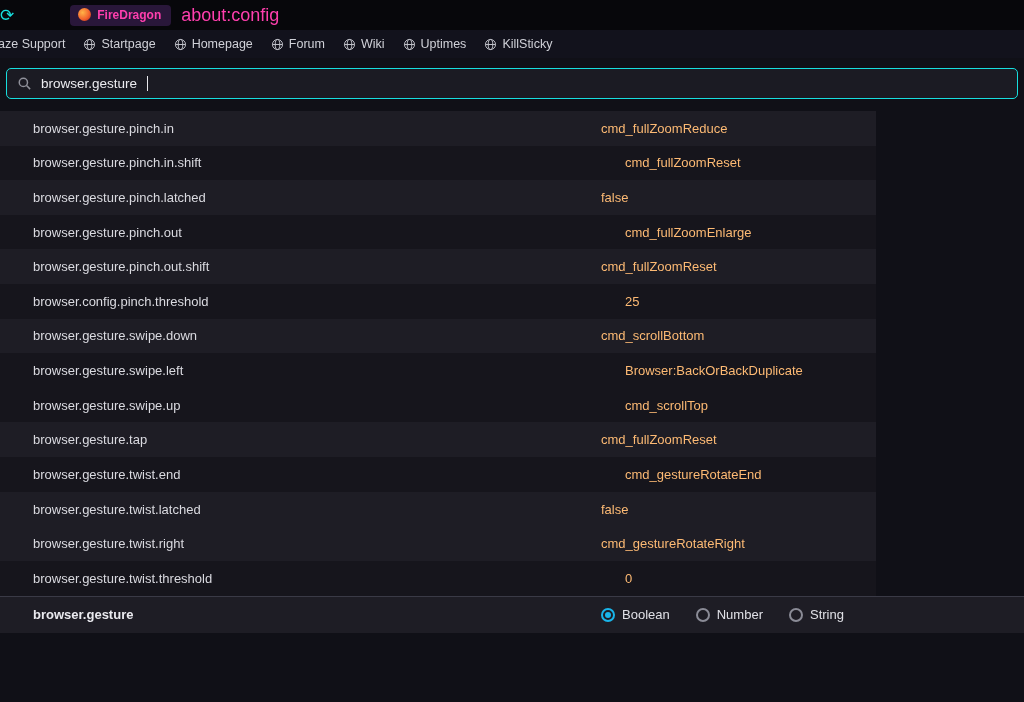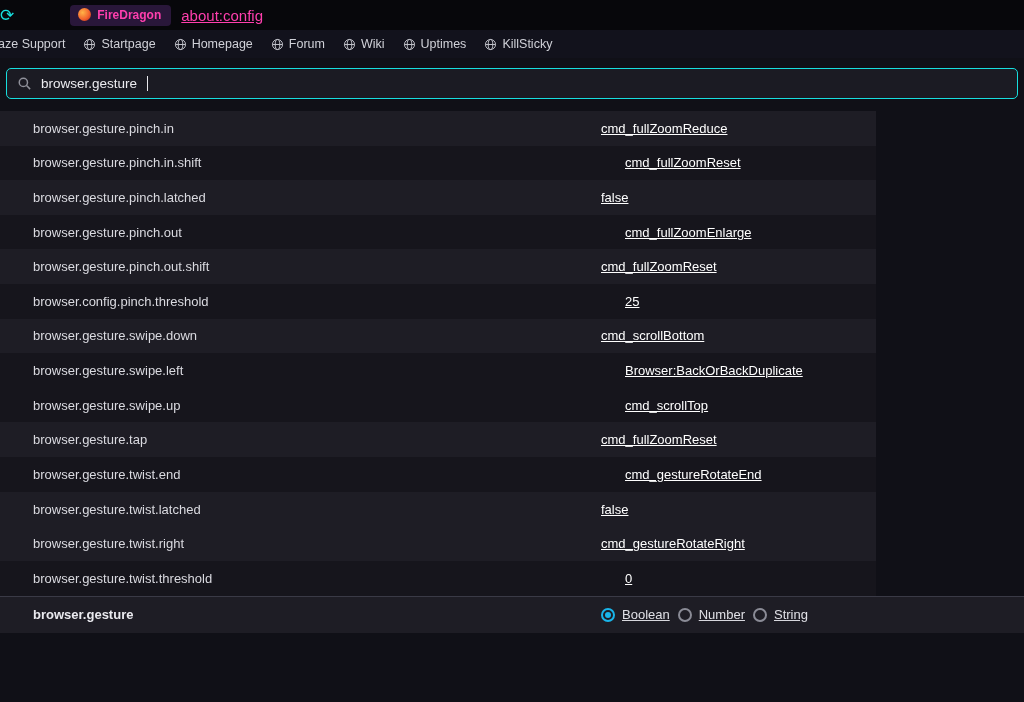--- a/index.html
+++ b/index.html
@@ -50,23 +50,22 @@
     font-size:12px;
     font-weight:600;
   }
   .dragon{
     width:13px;height:13px;border-radius:50%;
     background:radial-gradient(circle at 35% 35%, #ffb347 0%, #f4652e 55%, #b42318 100%);
     flex:none;
   }
   .address{
     color:var(--pink);
-    font-size:15px;
+    font-size:18px;
     cursor:text;
-    text-decoration:underline;
   }
 
   
   .bookmarks-bar{
     height:28px;
     background:#12121c;
     display:flex;
     align-items:center;
     overflow:hidden;
   }
@@ -110,34 +109,34 @@
     display:grid;
     grid-template-columns:601px 1fr;
     align-items:center;
     height:34.62px;
     font-size:13px;
     cursor:default;
   }
   .pref-row.odd{background:var(--row-odd);}
   .pref-row.even{background:var(--row-even);gap:24px;}
   .pref-name{padding-left:33px;color:#dadae0;white-space:nowrap;}
-  .pref-value{color:#ffffff;white-space:nowrap;text-decoration:underline;}
+  .pref-value{color:#fdba74;white-space:nowrap;}
 
   
   .add-row{
     border-top:1px solid #3a3a46;
     background:var(--row-odd);
     height:37px;
     display:grid;
     grid-template-columns:601px 1fr;
     align-items:center;
     font-size:13px;
   }
   .add-name{padding-left:33px;font-weight:700;color:#eaeaef;}
-  .radio-group{display:flex;align-items:center;gap:8px;text-decoration:underline;}
+  .radio-group{display:flex;align-items:center;gap:26px;}
   .radio-opt{display:inline-flex;align-items:center;gap:7px;cursor:pointer;}
   .radio{
     width:14px;height:14px;border-radius:50%;
     border:2px solid #8a8b96;position:relative;flex:none;
   }
   .radio.selected{border-color:var(--accent-blue);}
   .radio.selected::after{
     content:'';position:absolute;inset:2px;border-radius:50%;
     background:var(--accent-blue);
   }

